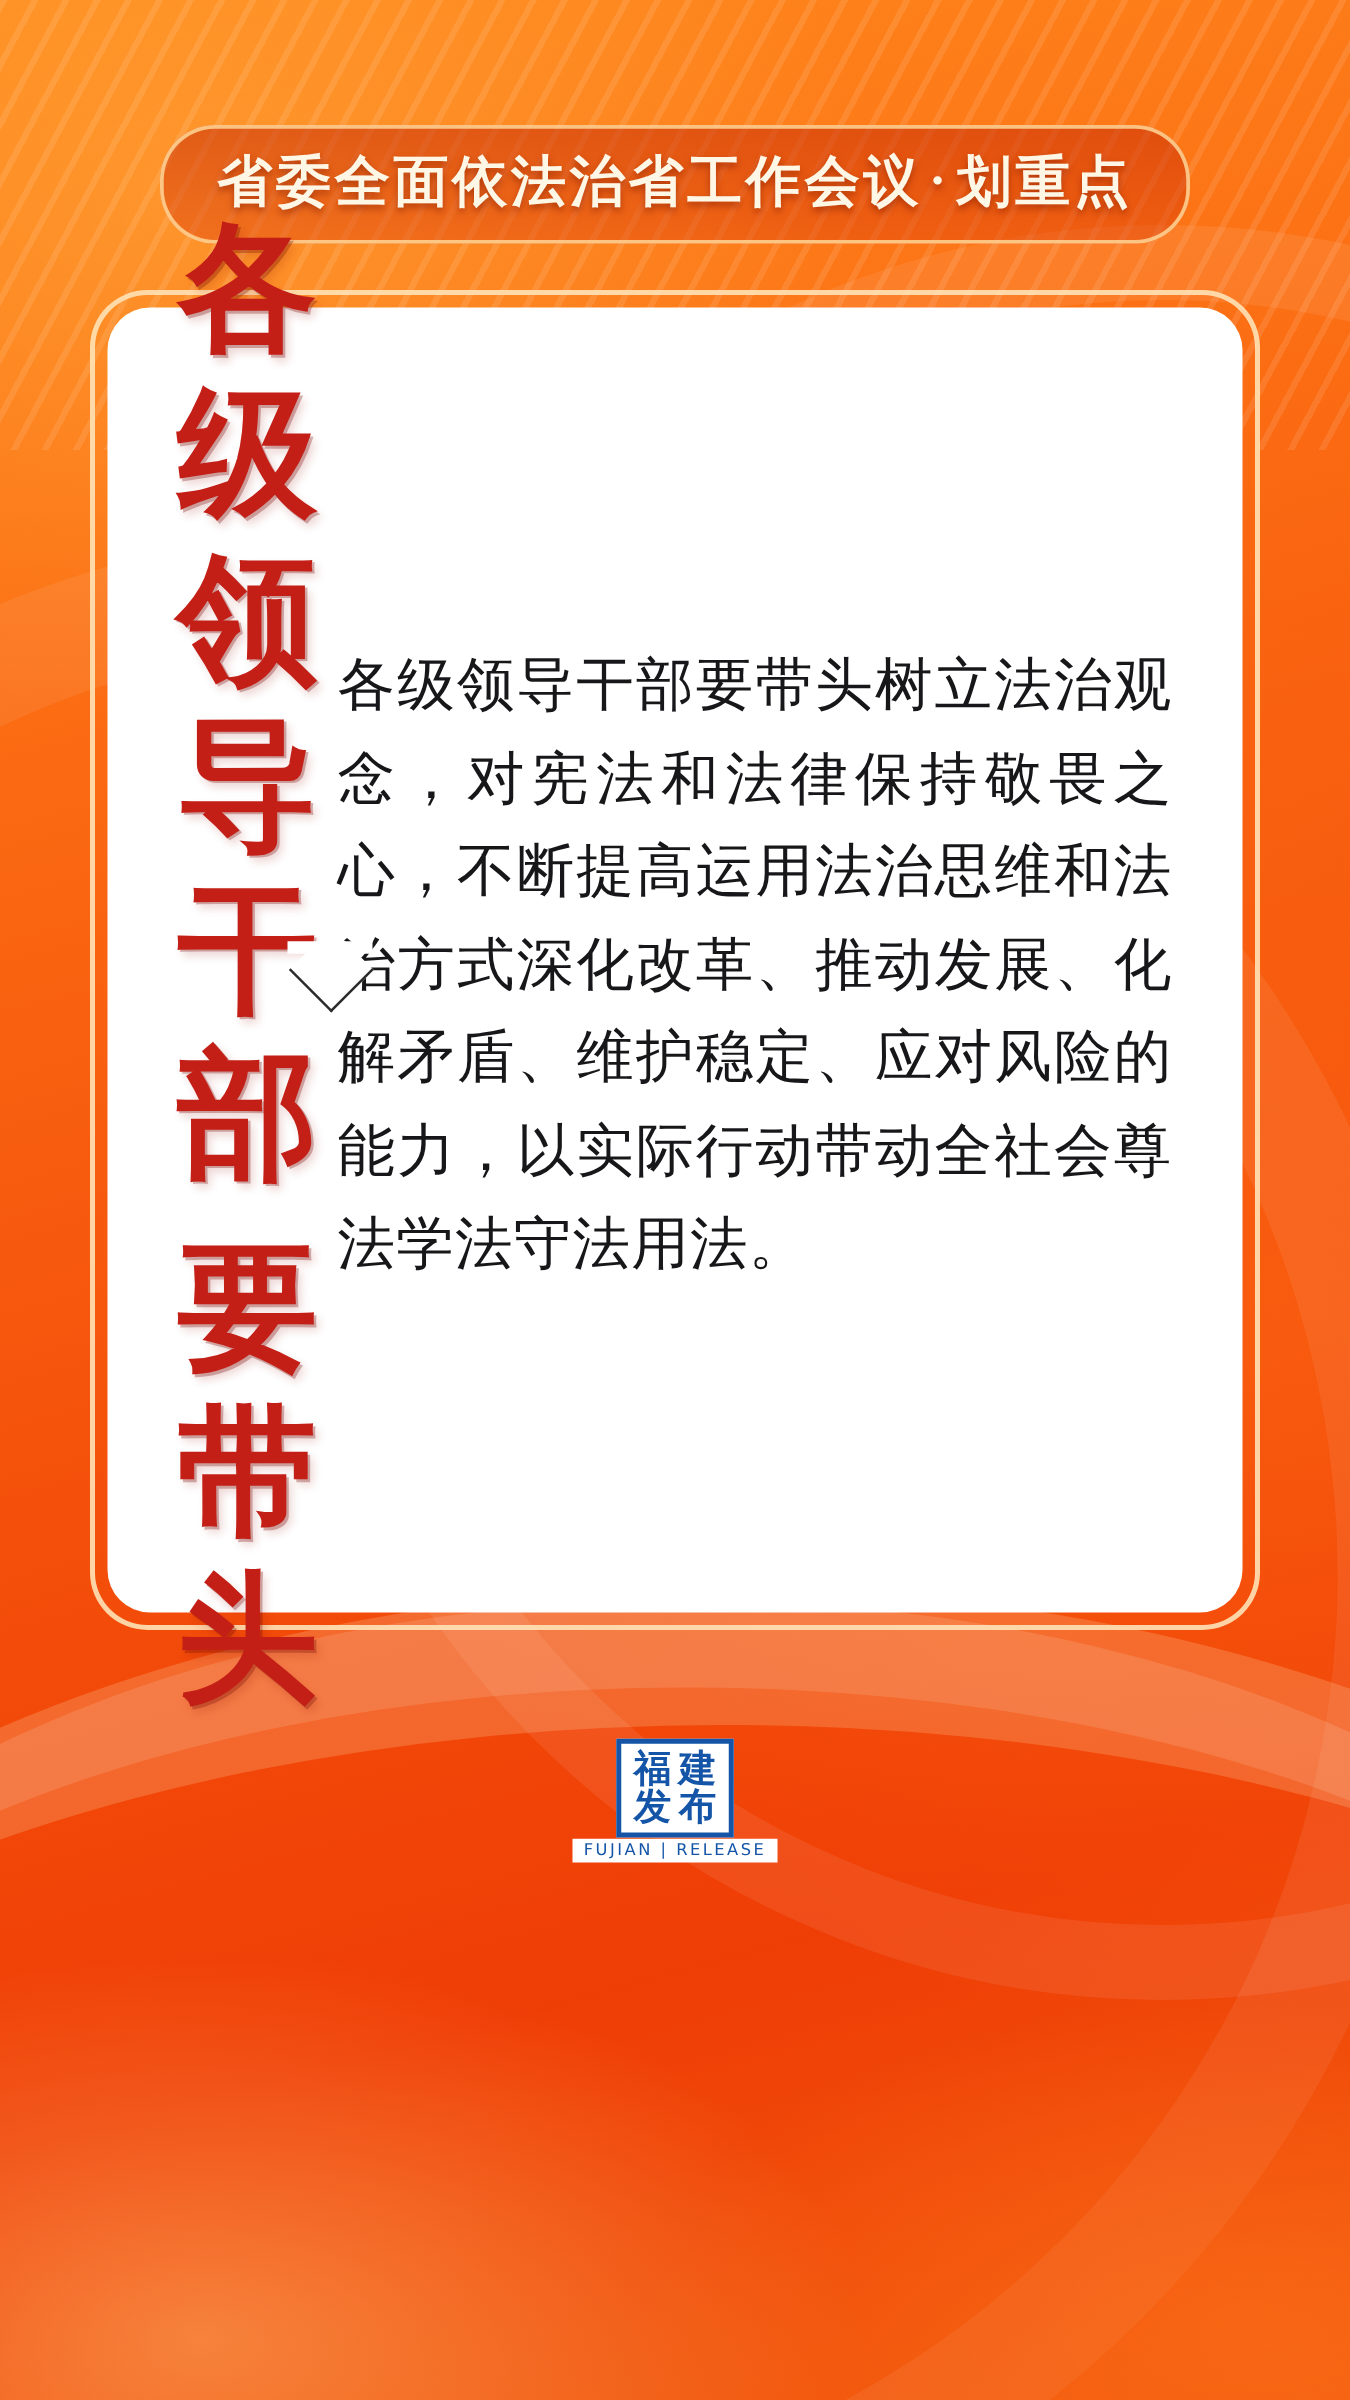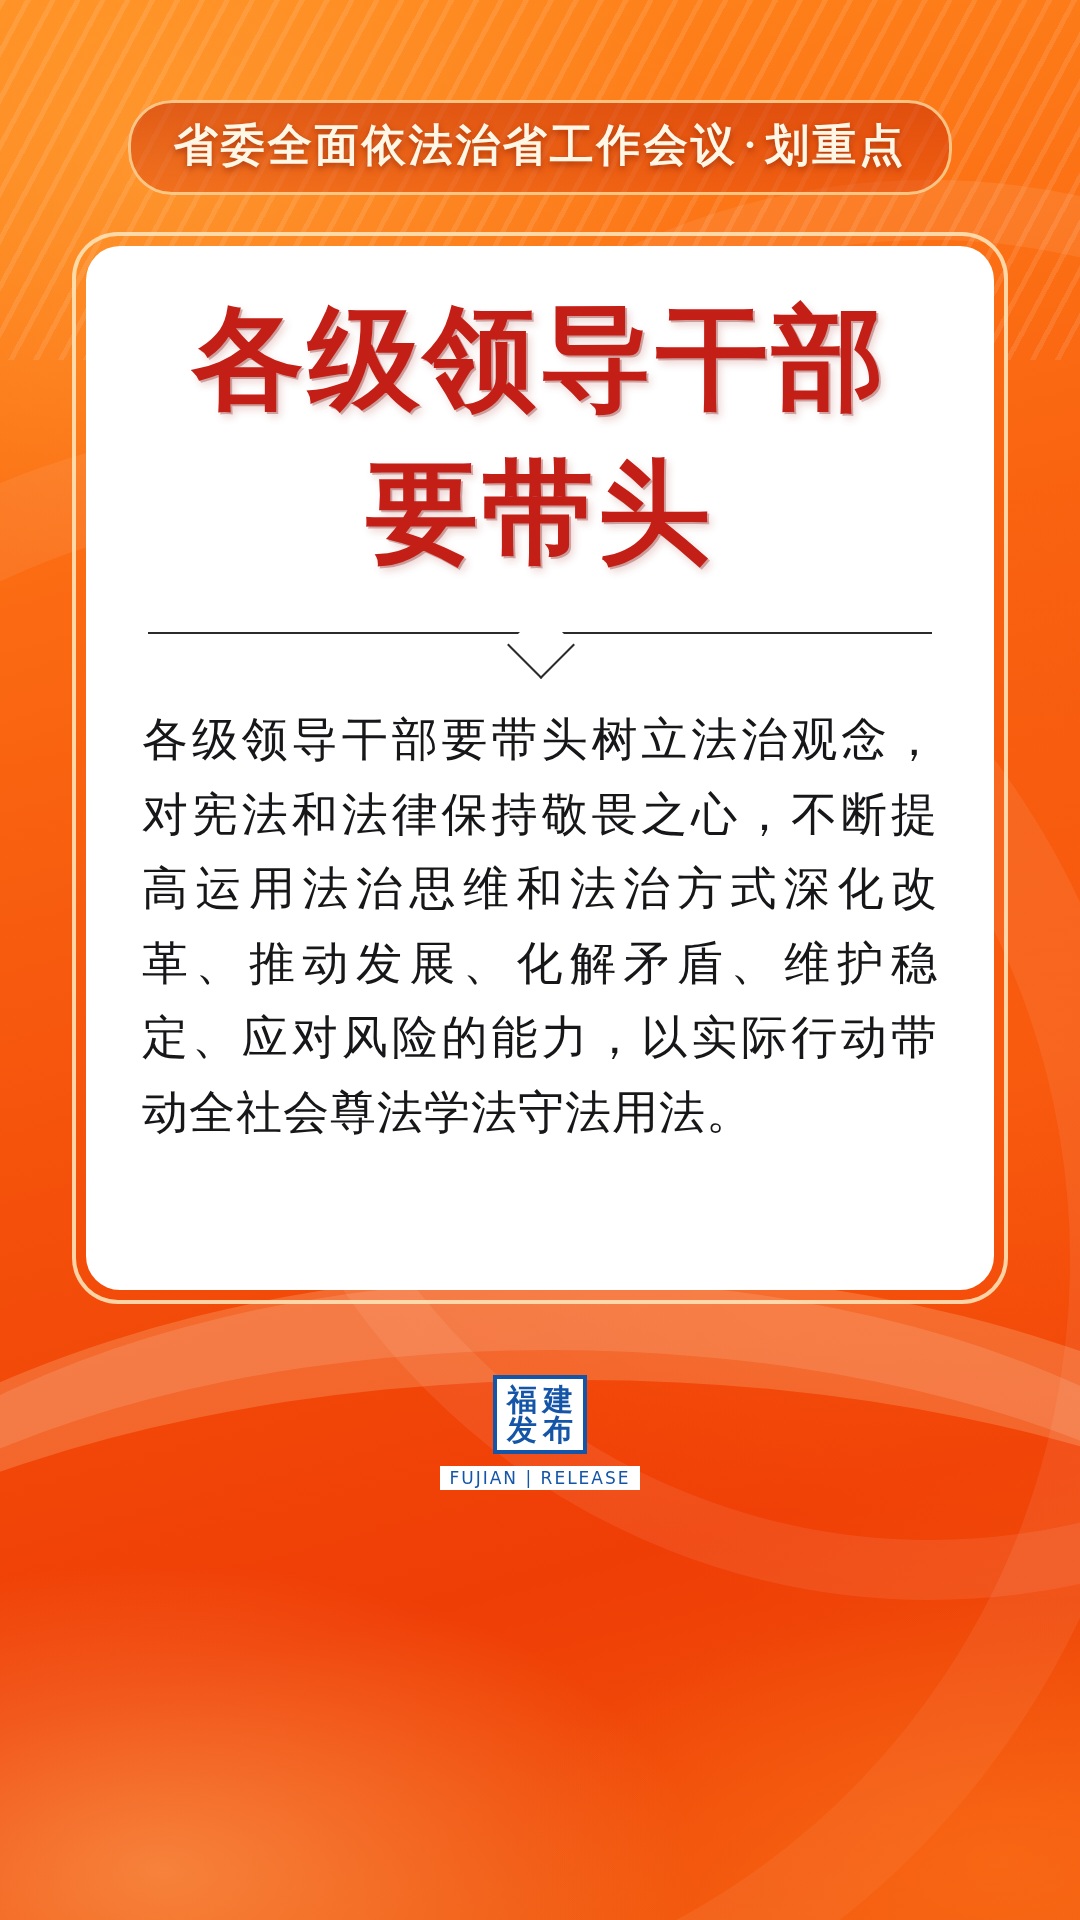--- a/index.html
+++ b/index.html
@@ -128,21 +128,22 @@
     box-sizing: border-box;
   }
   .card {
     width: 100%;
     height: 100%;
     background: #ffffff;
     border-radius: 34px;
     box-sizing: border-box;
     padding: 46px 56px 40px;
     display: flex;
-    flex-direction: column;
+    flex-direction: row;
+    align-items: center;
   }
 
   
   .headline {
     text-align: center;
     font-family: "DejaVu Serif", "Liberation Serif", serif;
     font-weight: bold;
     color: #c31f16;
     letter-spacing: 4px;
     line-height: 1.18;
@@ -239,23 +240,23 @@
     justify-content: center;
   }
   .logo-mid .ch {
     font-family: "DejaVu Serif", "Liberation Serif", serif;
     font-weight: bold;
     font-size: 30px;
     line-height: 1.02;
     color: #1455a8;
   }
   .logo-caption {
-    margin-top: 12px;
+    margin-top: 1px;
     font-family: "DejaVu Sans", "Liberation Sans", sans-serif;
-    font-size: 17px;
+    font-size: 13px;
     letter-spacing: 2px;
     color: #1455a8;
     background: #ffffff;
     padding: 2px 9px;
   }
 </style>
 </head>
 <body>
 
 <div id="poster">

